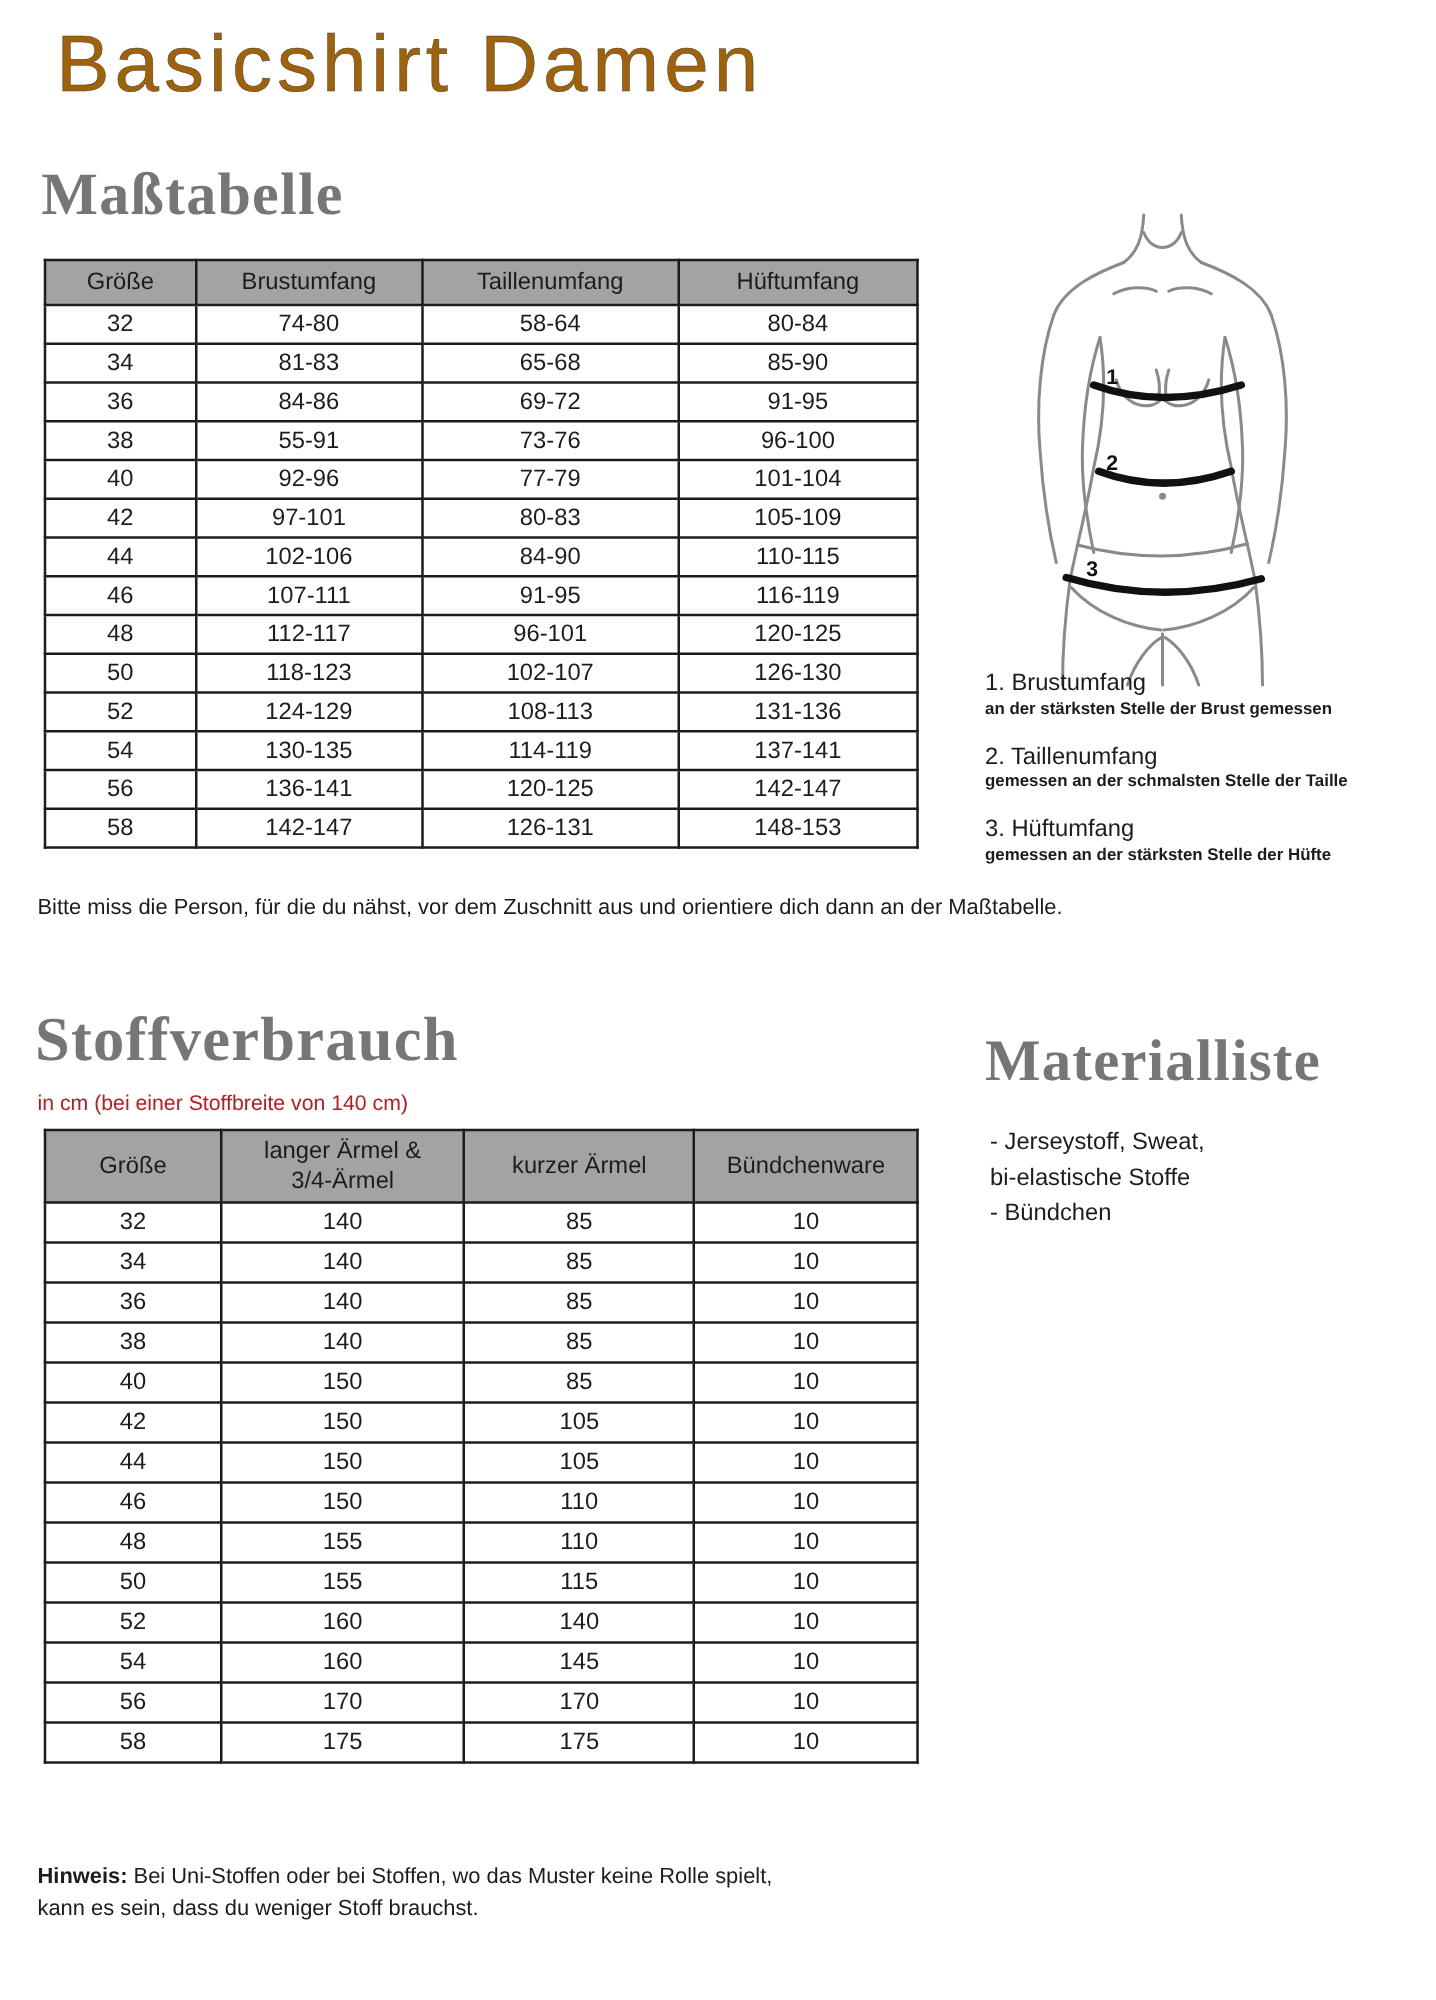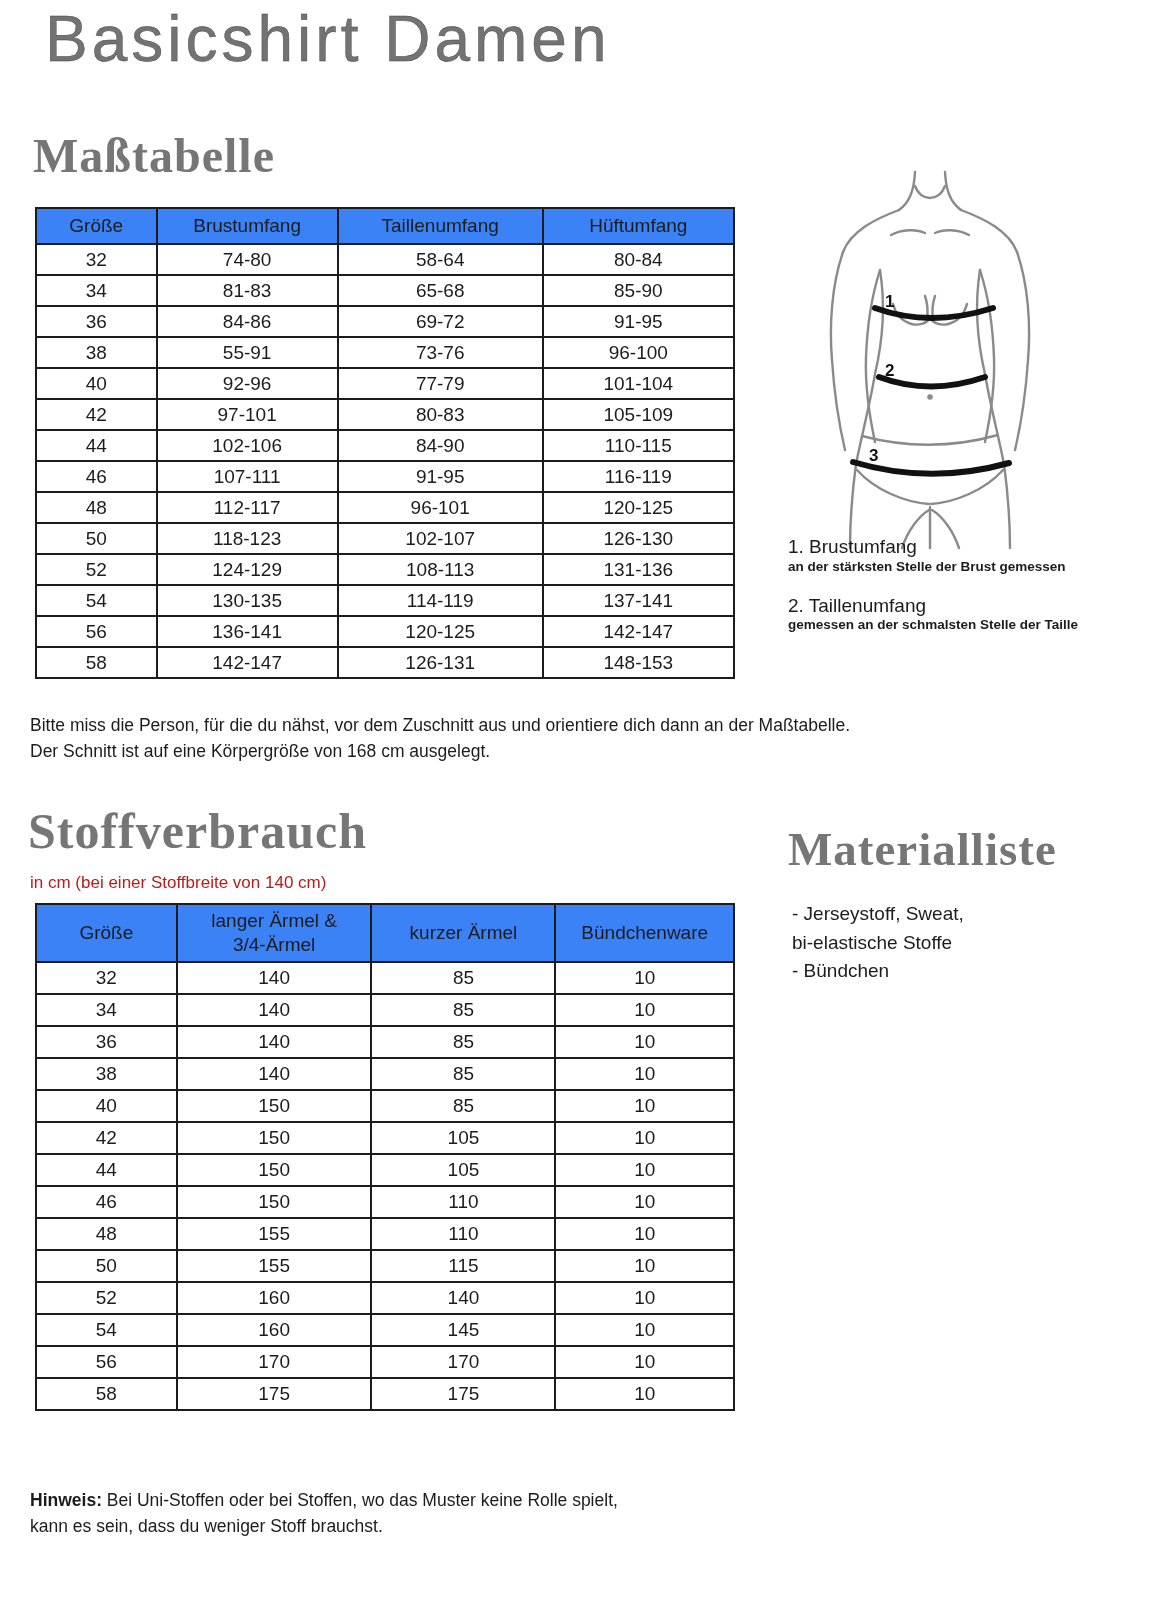--- a/index.html
+++ b/index.html
@@ -6,26 +6,26 @@
   .page{
     position:relative;
     width:1149px;height:1600px;
     background:#ffffff;
     font-family:"Liberation Sans", sans-serif;
     color:#1c1c1c;
     overflow:hidden;
   }
   
   .doc-title{
-    position:absolute;left:45px;top:2px;
+    position:absolute;left:45px;top:14px;
     font-family:"Liberation Sans", sans-serif;
     font-weight:300;
     font-size:64px;
     letter-spacing:4px;
-    color:#737373;
+    color:#a16207;
     -webkit-text-stroke:.4px #3d3d3d;
   }
   .h-serif{
     position:absolute;
     font-family:"Liberation Serif", serif;
     font-weight:700;
     color:#767676;
     letter-spacing:1px;
   }
   #h-masstabelle{left:33px;top:128px;font-size:48px;}
@@ -47,21 +47,21 @@
   #table-stoff{top:903px;}
   table.mtab th, table.mtab td{
     border:2px solid #1c1c1c;
     text-align:center;
     vertical-align:middle;
     padding:0 2px;
     font-weight:400;
     white-space:pre-line;
     line-height:1.25;
   }
-  table.mtab th{background:#3b82f6;}
+  table.mtab th{background:#a3a3a3;}
   #table-masse th{height:34px;}
   #table-masse td{height:29px;}
   #table-stoff th{height:56px;}
   #table-stoff td{height:30px;}
   #table-masse th:nth-child(1){width:17%;}
   #table-masse th:nth-child(2){width:26%;}
   #table-masse th:nth-child(3){width:29.5%;}
   #table-masse th:nth-child(4){width:27.5%;}
   #table-stoff th:nth-child(1){width:20%;}
   #table-stoff th:nth-child(2){width:28%;text-align:center;}
@@ -255,25 +255,28 @@
 
   <div class="legend">
     <div class="legend-entry">
       <div class="legend-title">1. Brustumfang</div>
       <div class="legend-desc">an der stärksten Stelle der Brust gemessen</div>
     </div>
     <div class="legend-entry">
       <div class="legend-title">2. Taillenumfang</div>
       <div class="legend-desc">gemessen an der schmalsten Stelle der Taille</div>
     </div>
+    <div class="legend-entry">
+      <div class="legend-title">3. Hüftumfang</div>
+      <div class="legend-desc">gemessen an der stärksten Stelle der Hüfte</div>
+    </div>
   </div>
 
   <div class="note">
     <div>Bitte miss die Person, für die du nähst, vor dem Zuschnitt aus und orientiere dich dann an der Maßtabelle.</div>
-    <div>Der Schnitt ist auf eine Körpergröße von 168 cm ausgelegt.</div>
   </div>
 
   <div class="h-serif" id="h-stoffverbrauch">Stoffverbrauch</div>
   <div class="subtitle">in cm (bei einer Stoffbreite von 140 cm)</div>
 
   <table class="mtab" id="table-stoff">
     <thead>
       <tr>
           <th>Größe</th>
           <th>langer Ärmel &amp;

